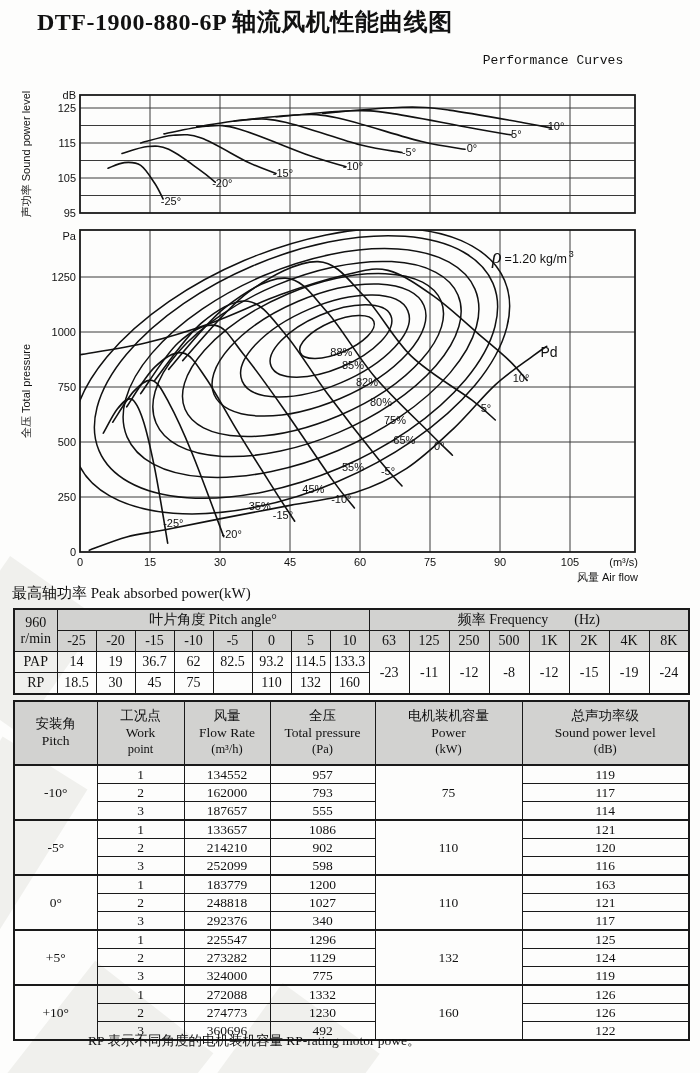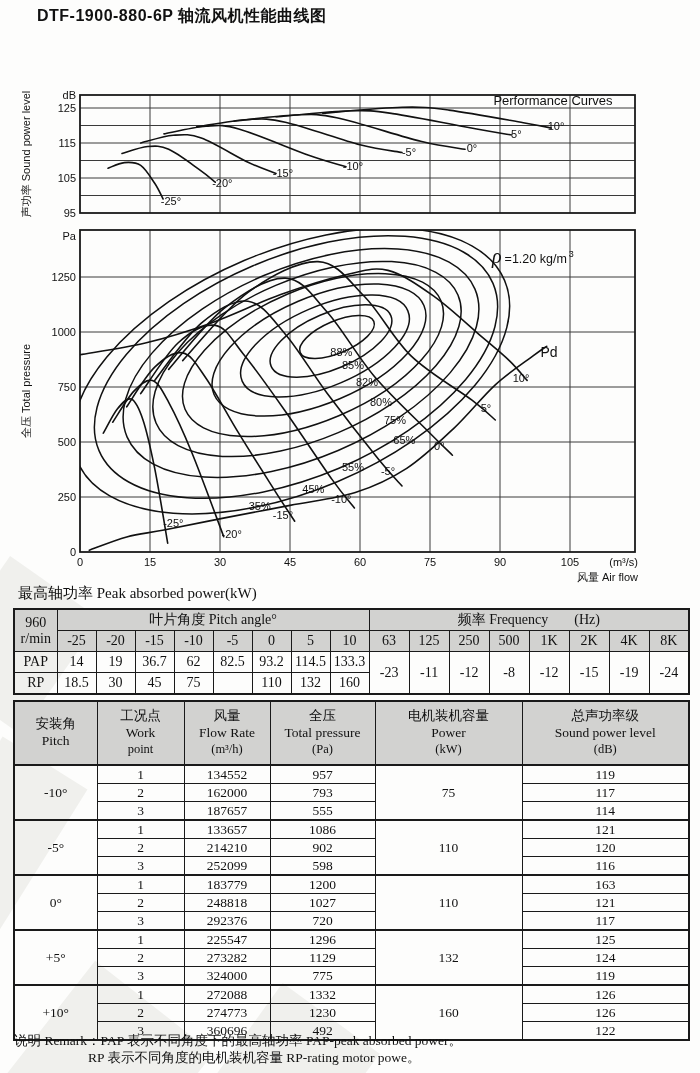--- a/index.html
+++ b/index.html
@@ -1,24 +1,24 @@
 <!DOCTYPE html>
 <html><head>
 <meta charset="utf-8">
 <style>
   html,body{margin:0;padding:0;}
   .page{position:relative;width:700px;height:1073px;background:#fdfdfc;overflow:hidden;
         font-family:"Liberation Serif", serif;color:#111;}
   .wm{position:absolute;background:#f0f0ed;z-index:0;}
-  .title{position:absolute;left:37px;top:6px;font-size:16px;font-weight:bold;
-         letter-spacing:.5px;font-family:Liberation Sans, sans-serif;z-index:2;}
+  .title{position:absolute;left:37px;top:6px;font-size:24px;font-weight:bold;
+         letter-spacing:.5px;font-family:Liberation Serif, serif;z-index:2;}
   .subtitle{position:absolute;left:468px;top:53px;width:170px;text-align:center;
-            font-size:13px;font-family:Liberation Sans, sans-serif;z-index:2;margin-top:40px;}
+            font-size:13px;font-family:Liberation Mono, monospace;z-index:2;}
   #charts-svg{position:absolute;left:0;top:0;z-index:1;}
-  .caption-left{position:absolute;left:18px;top:584px;font-size:15px;z-index:2;}
+  .caption-left{position:absolute;left:12px;top:584px;font-size:15px;z-index:2;}
   .caption-right{position:absolute;left:440px;top:620px;font-size:15px;z-index:2;display:flex;}
   .caption-right .g1{margin-left:18px;} .caption-right .g2{margin-left:24px;}
   table{border-collapse:collapse;table-layout:fixed;position:absolute;z-index:2;
         font-family:"Liberation Serif",serif;}
   .t1{left:13px;top:608px;width:676px;font-size:14px;}
   .t2{left:13px;top:700px;width:676px;font-size:13.5px;border-radius:16px;}
   td,th{border:1px solid #1a1a1a;text-align:center;vertical-align:middle;
         padding:0;overflow:hidden;font-weight:normal;}
   .t1 td{height:20px;} 
   table.t1, table.t2{border:2px solid #1a1a1a;}
@@ -311,21 +311,21 @@
         </tr>
         <tr>
           <td>2</td>
           <td>248818</td>
           <td>1027</td>
           <td>121</td>
         </tr>
         <tr>
           <td>3</td>
           <td>292376</td>
-          <td>720</td>
+          <td>340</td>
           <td>117</td>
         </tr>
         <tr class="gstart">
           <td rowspan="3">+5°</td>
           <td>1</td>
           <td>225547</td>
           <td>1296</td>
           <td rowspan="3">132</td>
           <td>125</td>
         </tr>
@@ -358,16 +358,15 @@
         <tr>
           <td>3</td>
           <td>360696</td>
           <td>492</td>
           <td>122</td>
         </tr>
       </tbody>
     </table>
 
   <div class="remark">
-    <div class="l1">说明 Remark：PAP 表示不同角度下的最高轴功率 PAP-peak absorbed power。</div>
     <div class="l2">RP 表示不同角度的电机装机容量 RP-rating motor powe。</div>
   </div>
 </div>
 
 </body></html>

